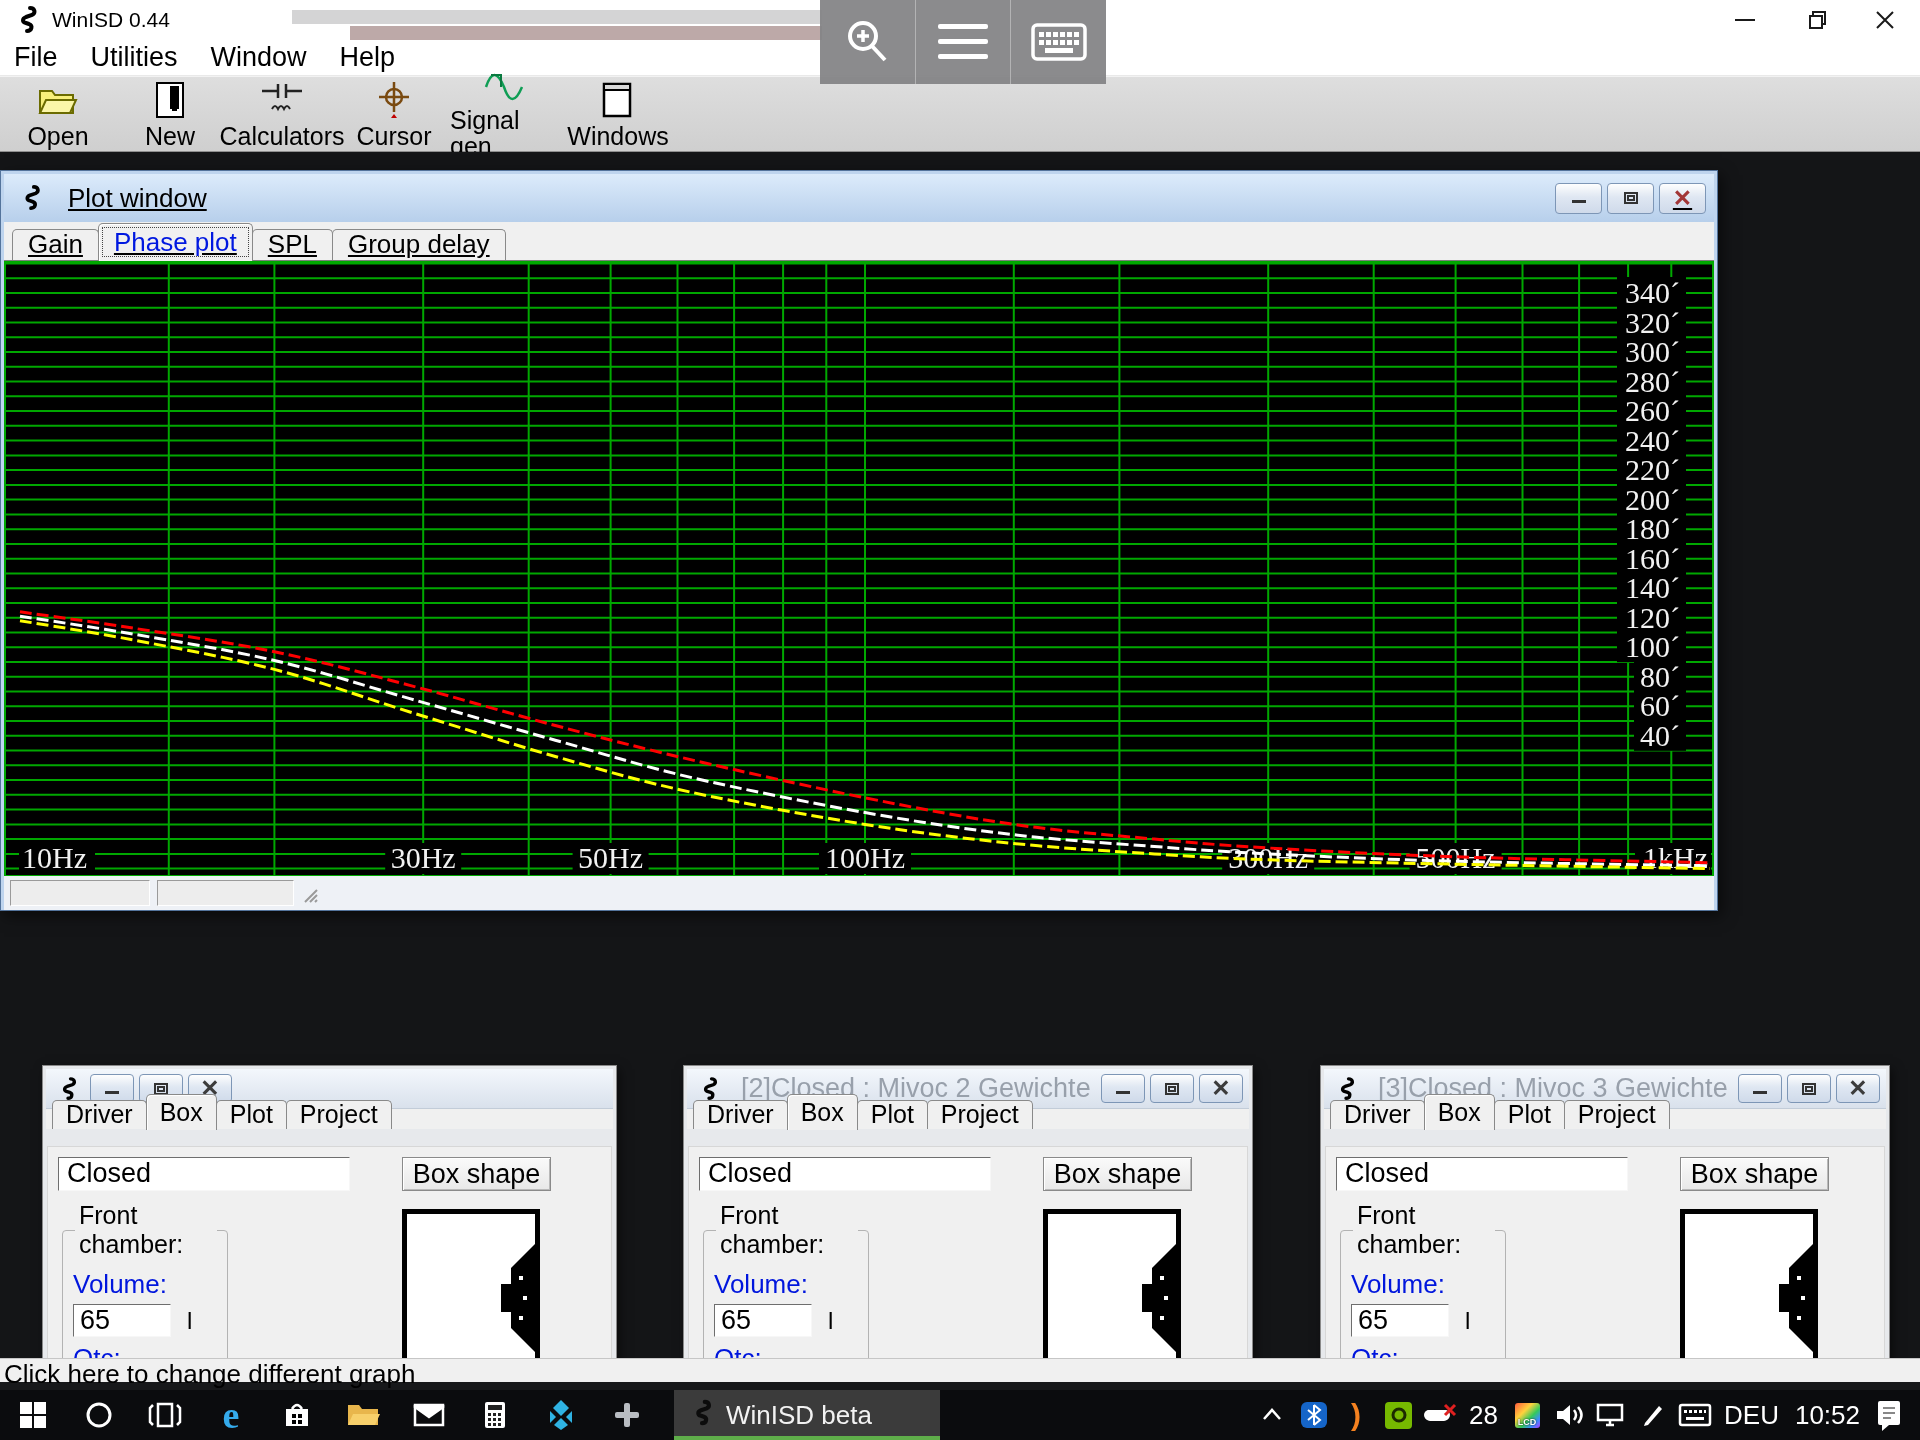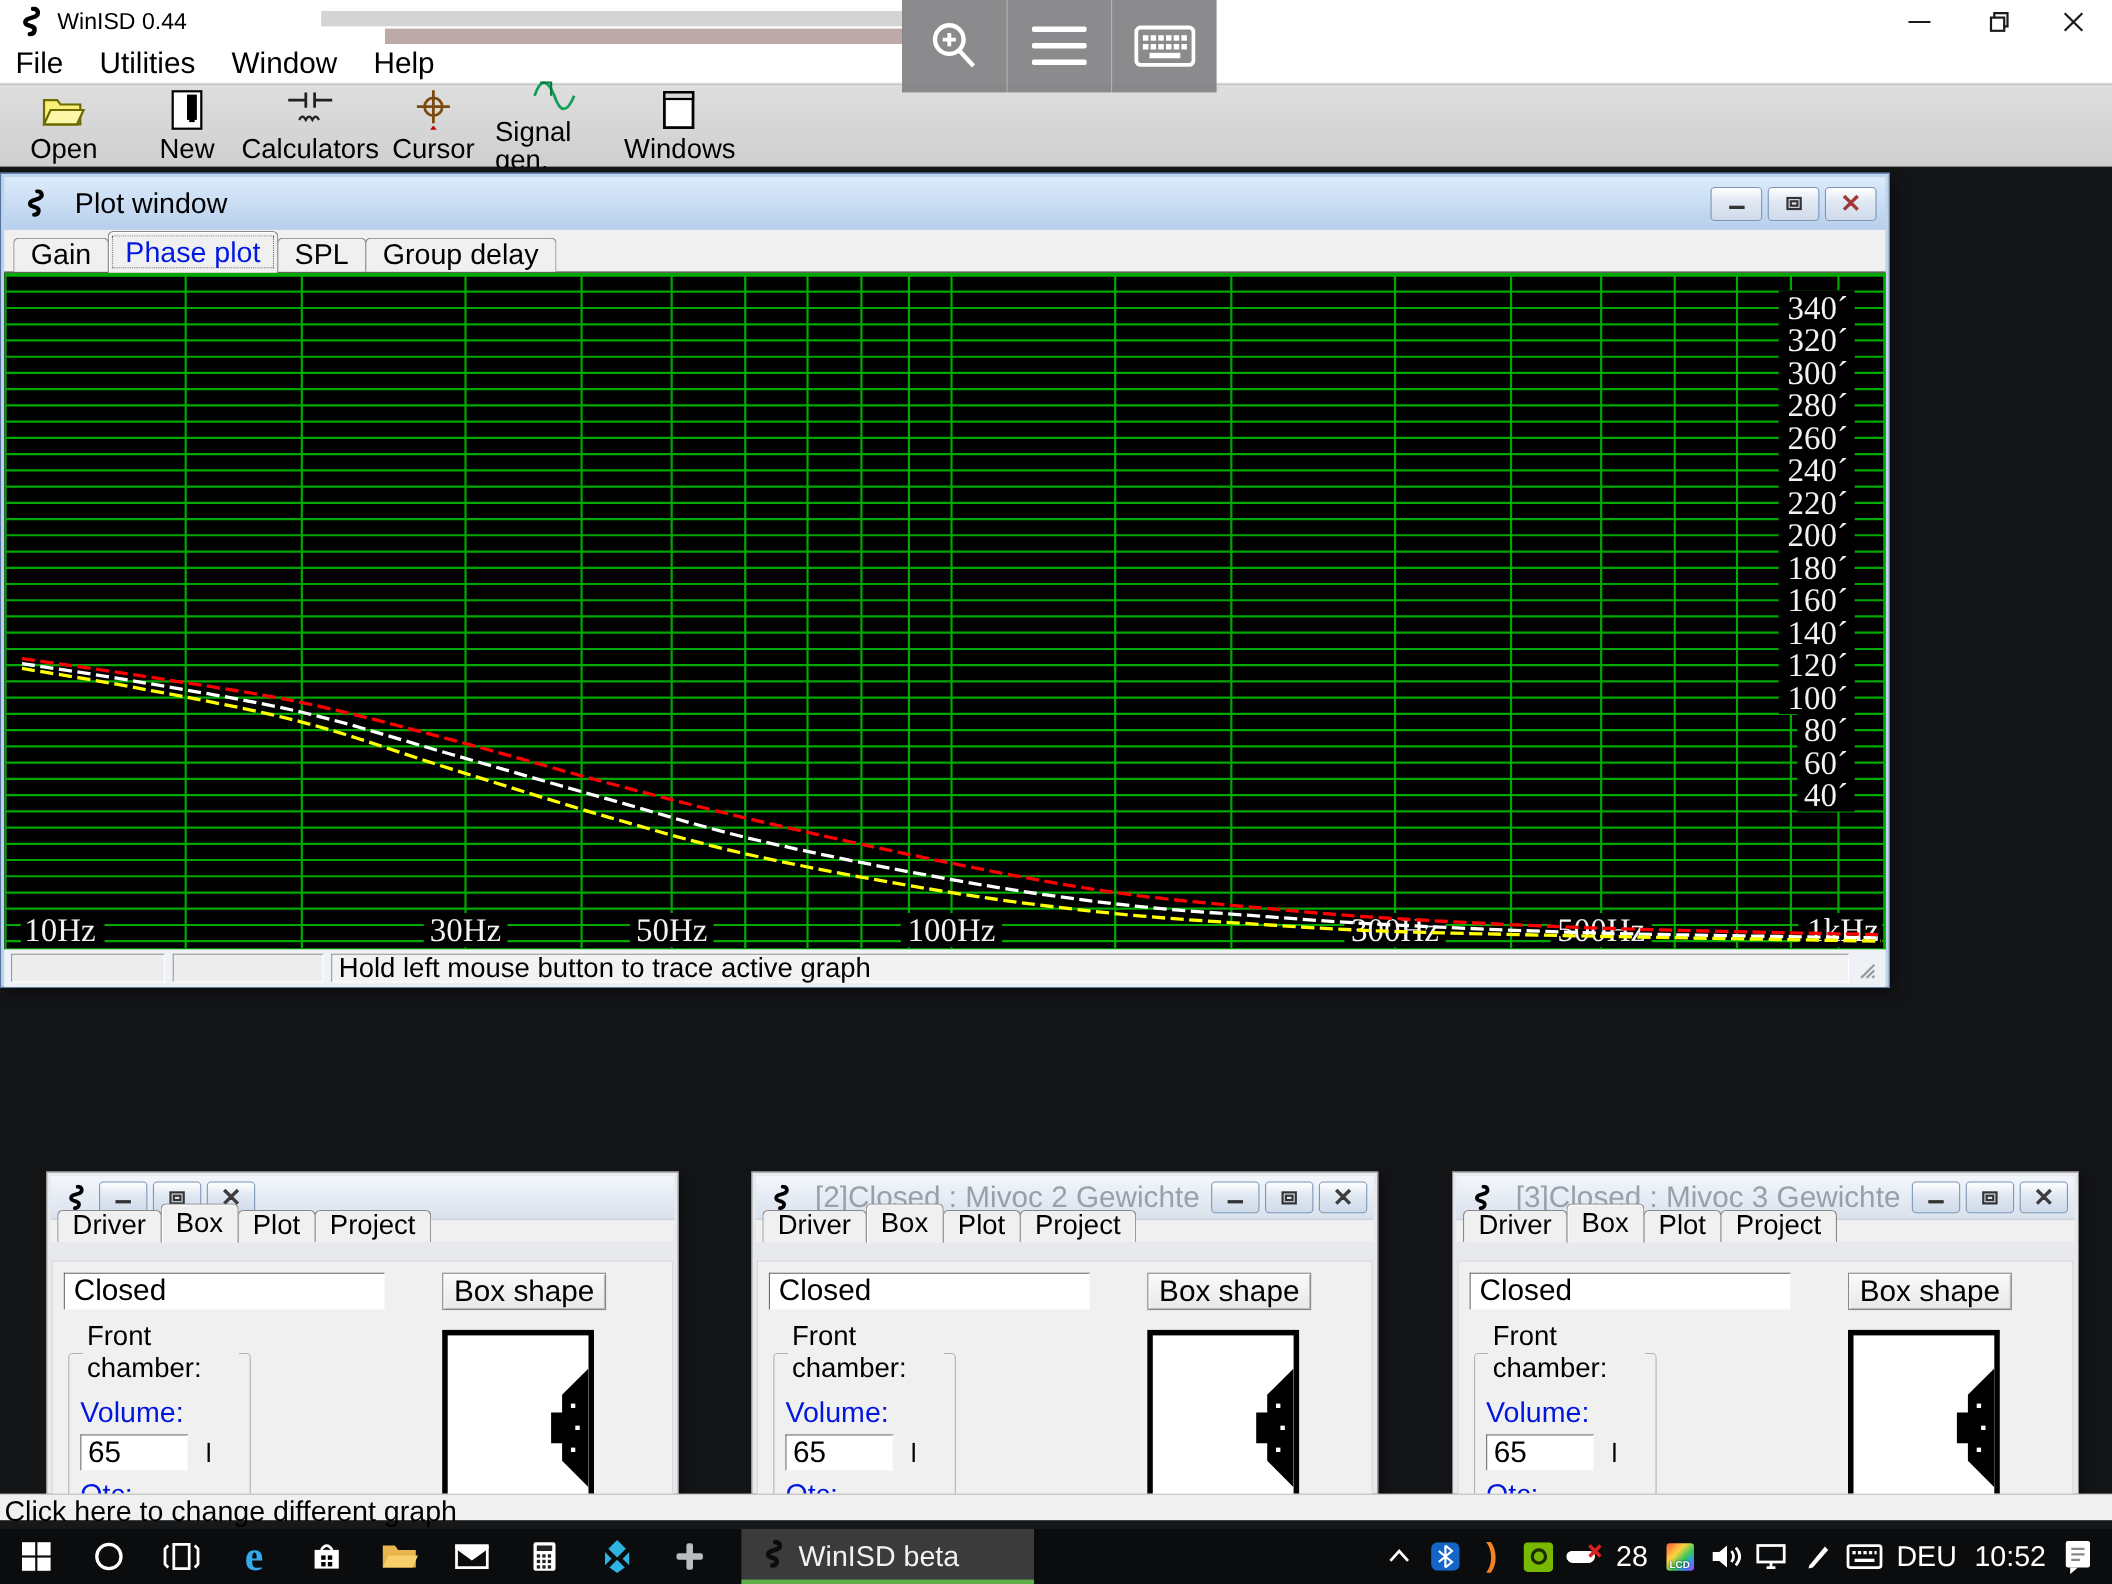--- a/index.html
+++ b/index.html
@@ -241,21 +241,21 @@
           <rect x="3" y="3" width="26" height="32" fill="#fff" stroke="#000" stroke-width="2.5"></rect>
           <rect x="3" y="3" width="26" height="6" fill="#d8d8d8" stroke="#000" stroke-width="2"></rect>
         </svg>
       </span>
     <span class="tlabel">Windows</span>
   </div>
 </div>
 
 <div class="mdi">
 
-  <div class="plot-window" style="left:0;top:5px;">
+  <div class="plot-window" style="left:0;top:18px;text-decoration:underline;">
     <div class="pw-titlebar">
       <span class="app-icon">
         <svg width="24" height="26" viewBox="0 0 26 28">
             <path d="M16 2c5 0 6 5 2 7l-6 2c-4 1.5-4 5 0 6l3 1c4 1.5 3 7-2 7" stroke="#000" stroke-width="4" fill="none" stroke-linecap="round"></path>
           </svg>
         </span>
       <span class="pw-title">Plot window</span>
       <span class="cbtn">
         <svg width="18" height="14">
             <rect x="2" y="9" width="14" height="3" fill="#333"></rect>
@@ -394,21 +394,20 @@
               <text x="1704.0" y="607" text-anchor="end">1kHz</text>
             </g>
             <path d="M16 350.8C34.8 353.5 86.4 360.5 128.8 367.1C171.2 373.8 224.1 381.1 270.4 390.7C316.7 400.3 359.9 412.3 406.7 424.6C453.5 436.9 504.8 452.2 551.3 464.5C597.8 476.8 634.0 486.3 685.6 498.4C737.2 510.4 807.0 526.0 861 536.8C915.0 547.6 961.6 556.5 1009.8 563.4C1058.0 570.3 1107.9 574.2 1150.3 578.1C1192.7 582.0 1214.0 584.0 1264.2 587C1314.4 590.0 1378.0 593.3 1451.6 595.8C1525.2 598.3 1663.6 600.7 1706 601.7" fill="none" stroke="#FF0000" stroke-width="3" stroke-dasharray="12 5"></path>
             <path d="M16 355.2C34.8 358.2 86.4 365.6 128.8 373C171.2 380.4 224.1 388.7 270.4 399.5C316.7 410.3 359.9 424.6 406.7 437.9C453.5 451.2 504.8 466.2 551.3 479.2C597.8 492.2 634.0 504.0 685.6 516.1C737.2 528.2 807.0 542.0 861 551.6C915.0 561.2 961.6 568.1 1009.8 573.7C1058.0 579.4 1107.9 582.3 1150.3 585.5C1192.7 588.7 1214.0 590.4 1264.2 592.9C1314.4 595.4 1378.0 598.3 1451.6 600.3C1525.2 602.3 1663.6 604.0 1706 604.7" fill="none" stroke="#FFFFFF" stroke-width="3" stroke-dasharray="12 5"></path>
             <path d="M16 359.7C34.8 362.9 86.4 370.8 128.8 378.9C171.2 387.0 224.1 396.3 270.4 408.4C316.7 420.4 359.9 436.7 406.7 451.2C453.5 465.7 504.8 482.2 551.3 495.5C597.8 508.8 634.0 519.6 685.6 530.9C737.2 542.2 807.0 554.8 861 563.4C915.0 572.0 961.6 577.6 1009.8 582.5C1058.0 587.4 1107.9 590.2 1150.3 592.9C1192.7 595.6 1214.0 597.1 1264.2 598.8C1314.4 600.5 1378.0 601.7 1451.6 603.2C1525.2 604.7 1663.6 606.9 1706 607.6" fill="none" stroke="#FFFF00" stroke-width="3" stroke-dasharray="12 5"></path>
           </svg>
       </div>
       <div class="pw-status">
         <span class="sp sp1"></span>
         <span class="sp sp2"></span>
-        <span class="sp sp3">Hold left mouse button to trace active graph</span>
         <span class="grip">
           <svg width="18" height="18">
               <g stroke="#9a9a9a" stroke-width="2">
                 <path d="M16 4 L4 16 M16 9 L9 16 M16 14 L14 16"></path>
               </g>
             </svg>
           </span>
       </div>
     </div>
   </div>

